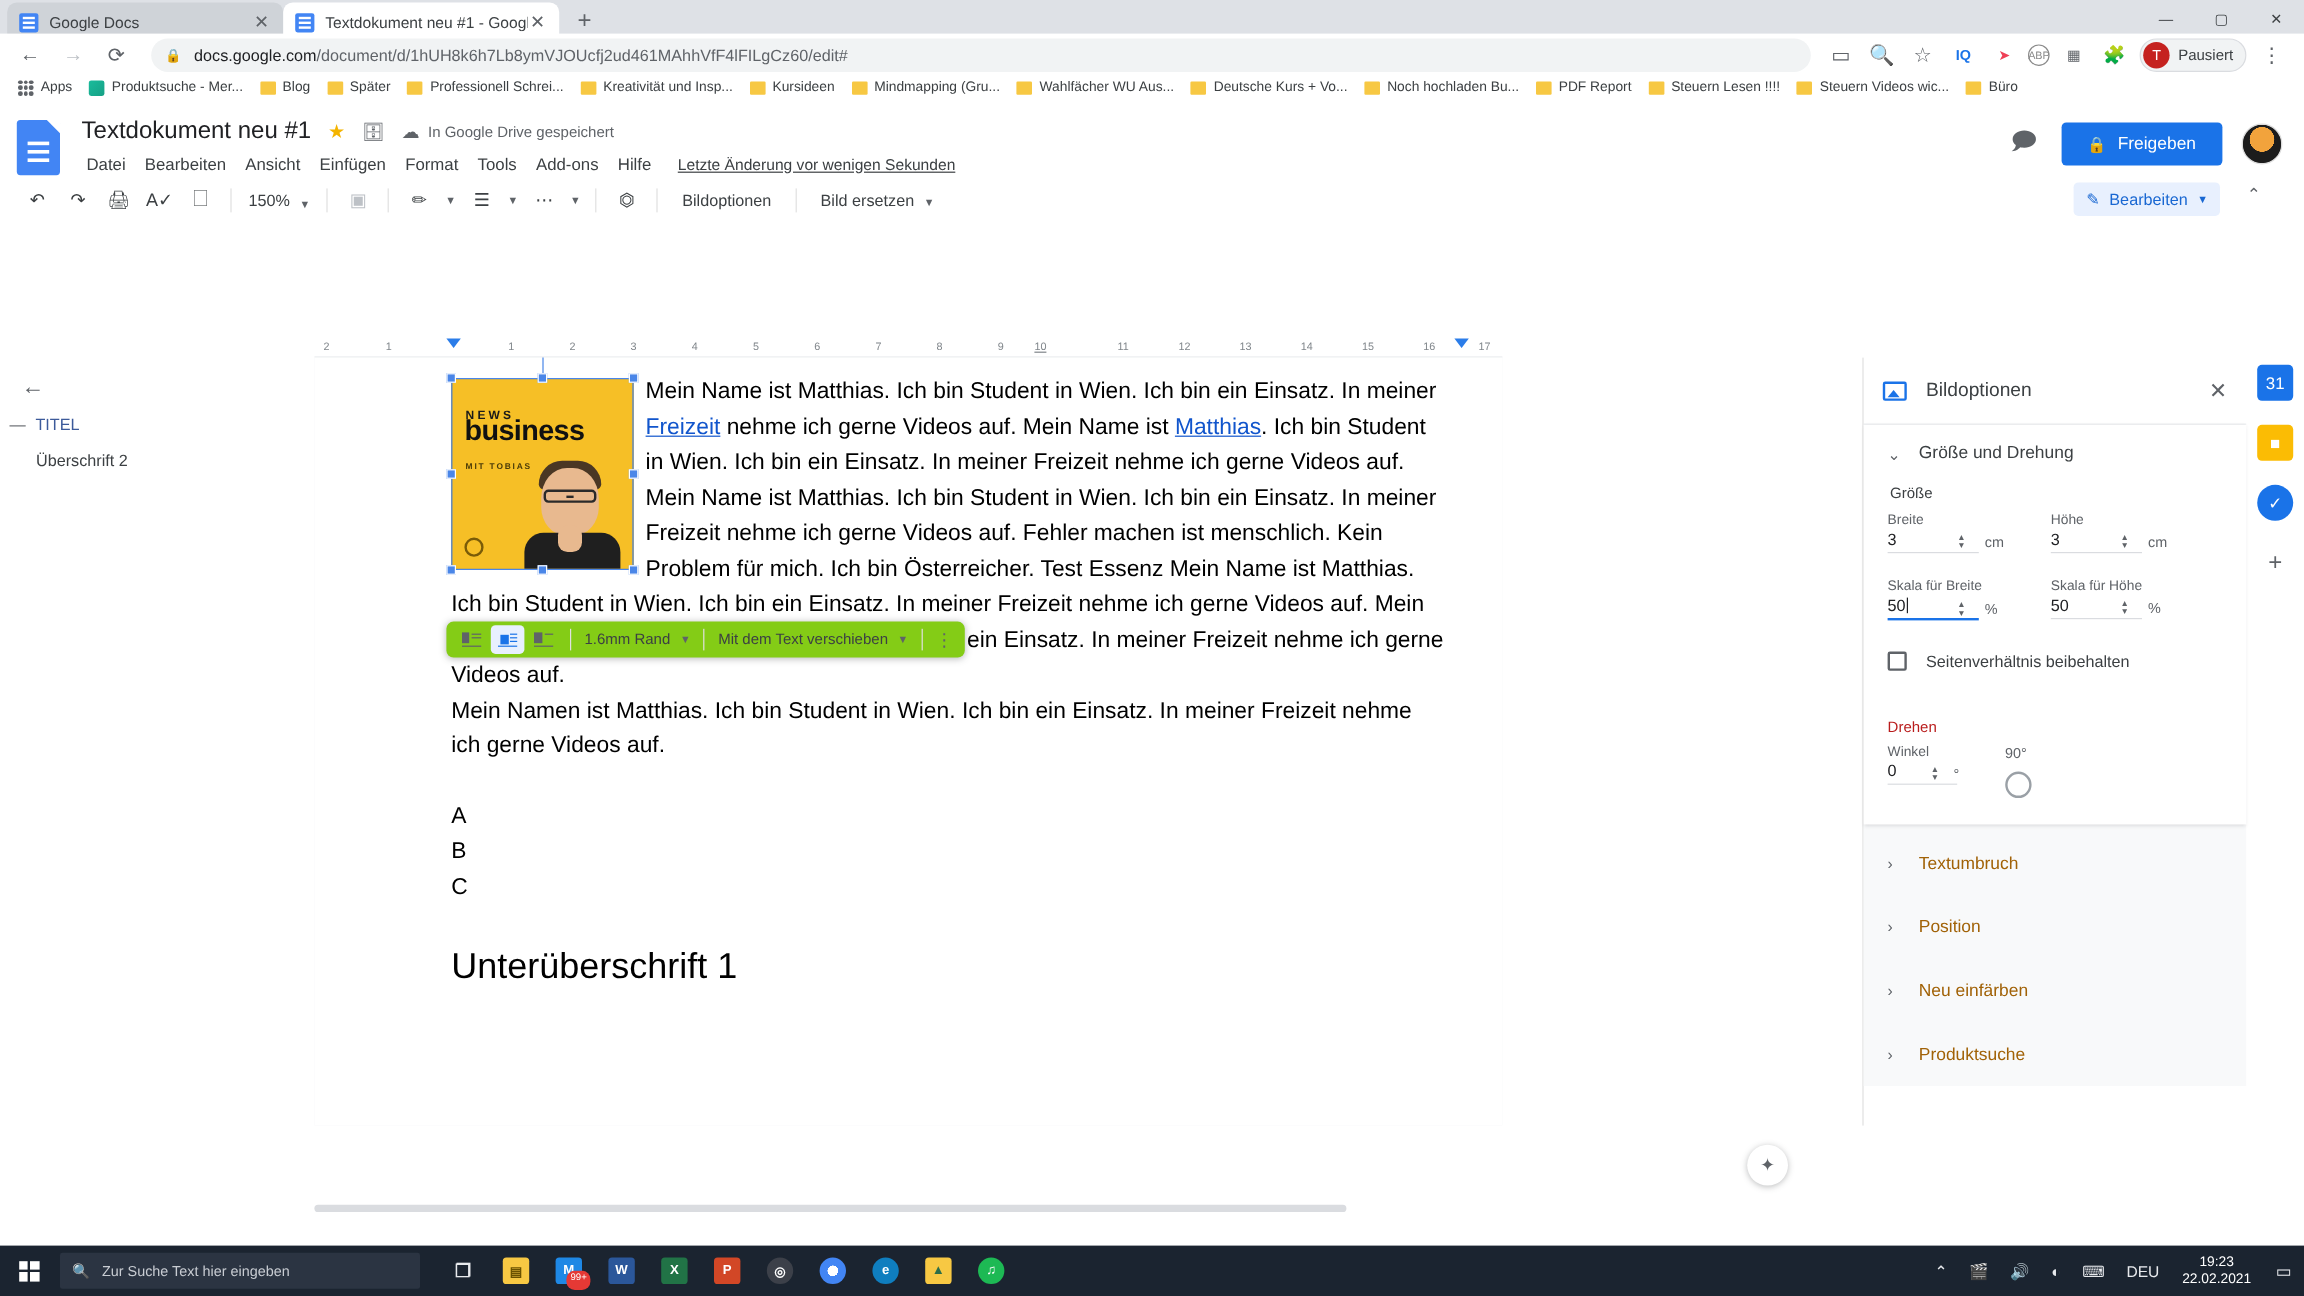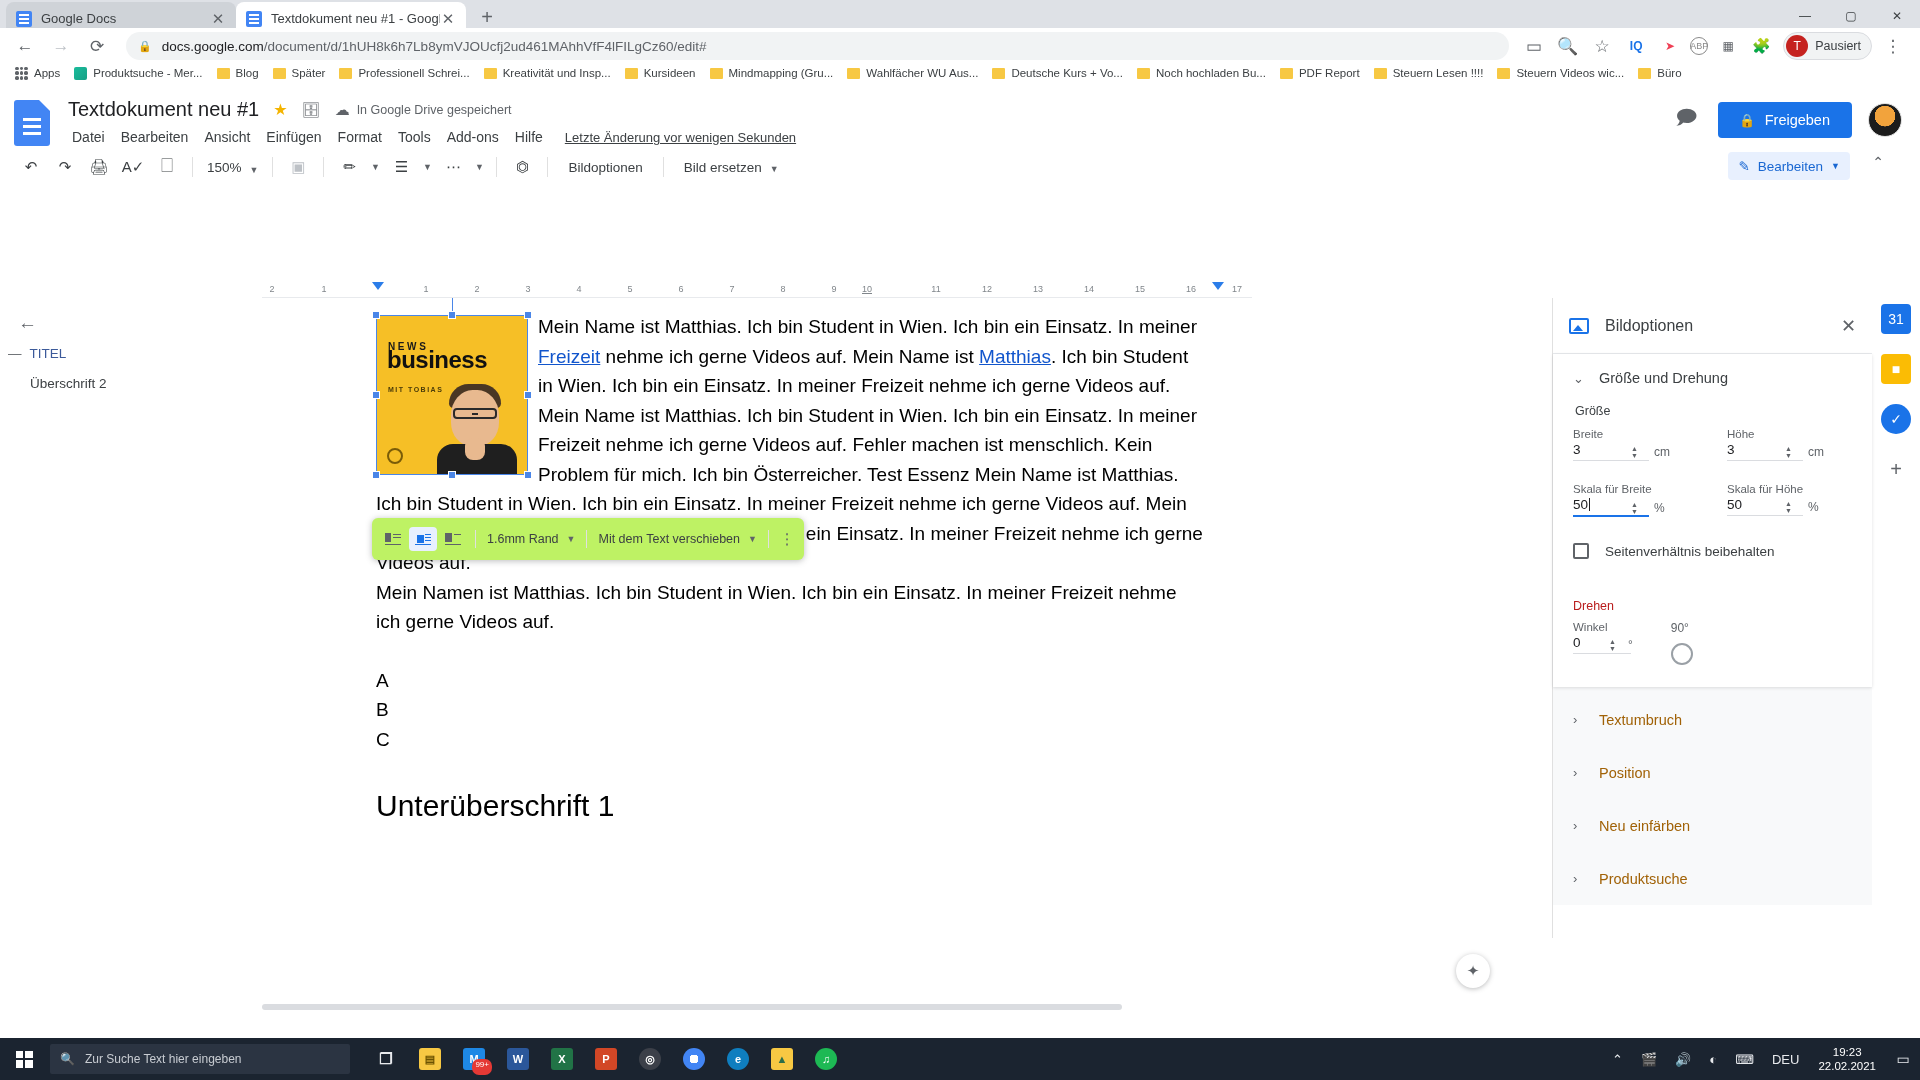--- a/index.html
+++ b/index.html
@@ -255,22 +255,22 @@
     border: 2px solid #7a5c08; border-radius: 50%;
   }
   .sel-line { position: absolute; inset: 0; border: 1px solid #4a86e8; }
   .handle {
     position: absolute; width: 8px; height: 8px; background: #4a86e8; border: 1px solid #fff;
   }
   .rot-stalk { position: absolute; left: 50%; top: -26px; width: 1px; height: 26px; background: #4a86e8; }
 
   
   .img-toolbar {
-    position: absolute; left: 372px; top: 432px; height: 42px;
-    background: #bef264; border-radius: 6px; box-shadow: 0 1px 6px rgba(60,64,67,.35);
+    position: absolute; left: 372px; top: 432px; height: 30px;
+    background: #84cc16; border-radius: 6px; box-shadow: 0 1px 6px rgba(60,64,67,.35);
     display: flex; align-items: center; padding: 0 6px; z-index: 20;
   }
   .it-ic { width: 28px; height: 24px; display: flex; align-items: center; justify-content: center;
     border-radius: 4px; margin: 0 1px; }
   .it-ic.active { background: #e8f0fe; }
   .wrap-glyph { width: 16px; height: 13px; position: relative; }
   .wrap-glyph .blk { position: absolute; background: #5f6368; }
   .it-sep { width: 1px; height: 18px; background: #e0e0e0; margin: 0 7px; }
   .it-text { font-size: 12.5px; color: #3c4043; display: flex; align-items: center; padding: 0 4px; }
   .it-dots { width: 22px; text-align: center; color: #5f6368; font-size: 15px; letter-spacing: 0; }
@@ -297,21 +297,21 @@
   .rp-close { font-size: 18px; color: #5f6368; }
 
   .rp-card {
     margin: 0; padding: 16px 20px 22px 20px; background: #fff;
     box-shadow: 0 1px 3px rgba(60,64,67,.16); position: relative; z-index: 2;
   }
   .sect-head { display: flex; align-items: center; margin-bottom: 18px; }
   .sect-head .chev { width: 26px; color: #5f6368; font-size: 13px; }
   .sect-head .stext { font-size: 14.5px; color: #3c4043; }
   .grp-label { font-size: 12.5px; color: #3c4043; margin: 0 0 10px 2px; }
-  .field-grid { display: flex; gap: 34px; }
+  .field-grid { display: flex; gap: 16px; }
   .fld { width: 120px; }
   .fld-label { font-size: 11.5px; color: #5f6368; margin-bottom: 2px; }
   .fld-row { display: flex; align-items: flex-end; }
   .fld-input {
     width: 76px; border-bottom: 1px solid #dadce0; font-size: 13.5px; color: #202124;
     padding-bottom: 3px; position: relative;
   }
   .fld-input.focused { border-bottom: 2px solid #1a73e8; }
   .caret-bar { display: inline-block; width: 1px; height: 13px; background: #202124;
      vertical-align: -2px; margin-left: 1px; }

